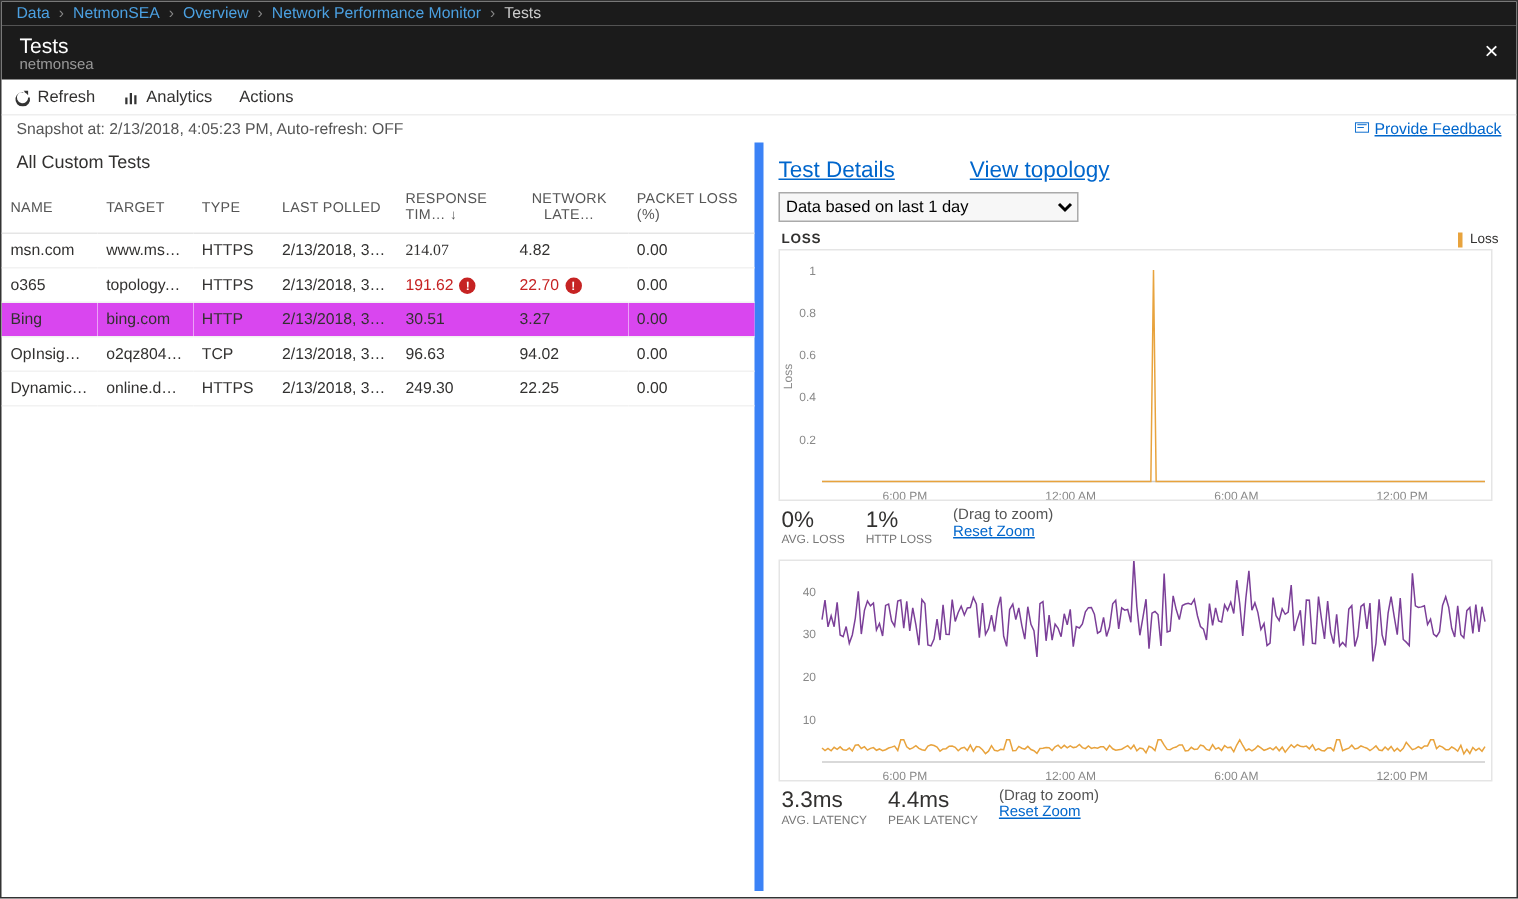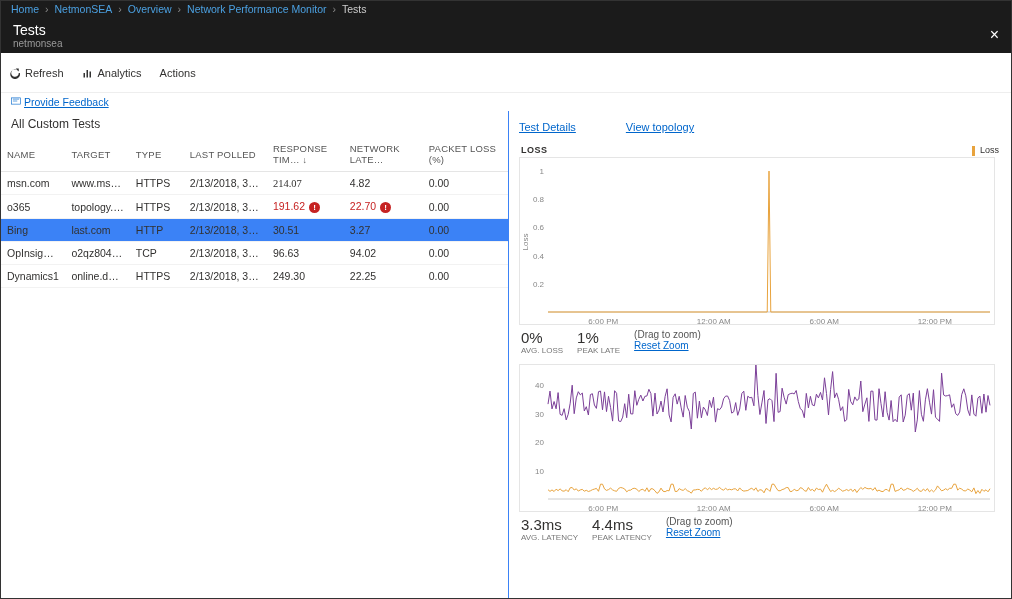--- a/index.html
+++ b/index.html
@@ -4,38 +4,38 @@
 <style>
   * { box-sizing: border-box; margin: 0; padding: 0; }
   body { font-family: "Segoe UI", Arial, sans-serif; font-size: 11px; color: #323130; background: #fff; width: 1012px; height: 599px; overflow: hidden; border: 1px solid #333; }
   .breadcrumb { background: #1b1b1b; color: #4ba0e1; padding: 2px 10px; height: 16px; font-size: 10.5px; display: flex; align-items: center; gap: 6px; }
   .breadcrumb .sep { color: #888; }
   .breadcrumb .cur { color: #ccc; }
   .titlebar { background: #1b1b1b; color: #fff; padding: 4px 12px 4px 12px; height: 36px; display: flex; justify-content: space-between; align-items: center; }
   .titlebar h1 { font-size: 14px; font-weight: 400; }
   .titlebar .sub { font-size: 10px; color: #999; }
   .close { color: #fff; font-size: 16px; cursor: pointer; }
-  .toolbar { display: flex; align-items: center; gap: 18px; padding: 4px 8px; height: 40px; border-bottom: 1px solid #eee; }
+  .toolbar { display: flex; align-items: center; gap: 18px; padding: 4px 8px; height: 24px; border-bottom: 1px solid #eee; }
   .toolbar .btn { display: flex; align-items: center; gap: 4px; font-size: 11px; cursor: pointer; }
   .toolbar .icon { width: 12px; height: 12px; display: inline-block; }
   .snapbar { display: flex; justify-content: space-between; align-items: center; padding: 2px 10px; height: 18px; font-size: 10.5px; color: #555; }
   .snapbar a { color: #0066cc; text-decoration: underline; display: flex; align-items: center; gap: 3px; }
   .content { display: flex; height: calc(100% - 98px); }
-  .left { width: 508px; border-right: 1px solid #3b82f6; }
+  .left { width: 508px; border-right: 6px solid #3b82f6; }
   .panelTitle { font-size: 12px; padding: 6px 10px; color: #323130; }
   table { width: 100%; border-collapse: collapse; font-size: 10.5px; }
   th { text-align: left; padding: 6px 6px; font-weight: 400; color: #555; border-bottom: 1px solid #e5e5e5; text-transform: uppercase; font-size: 9.5px; letter-spacing: .2px; }
   th .arrow { font-size: 9px; margin-left: 3px; }
   td { padding: 5px 6px; border-bottom: 1px solid #f2f2f2; white-space: nowrap; overflow: hidden; text-overflow: ellipsis; }
-  tr.sel td { background: #3b82f6; }
+  tr.sel td { background: #d946ef; }
   td.red { color: #c62323; font-weight: 400; }
   .badge { display: inline-block; width: 11px; height: 11px; background: #c62323; color: #fff; border-radius: 50%; font-size: 8px; line-height: 11px; text-align: center; margin-left: 4px; font-weight: bold;}
   .right { flex: 1; padding: 6px 10px 0 10px; display: flex; flex-direction: column; overflow: hidden; }
   .links { display: flex; gap: 50px; margin: 4px 0 6px 0; }
-  .links a { color: #0066cc; font-size: 11px; }
+  .links a { color: #0066cc; font-size: 15px; }
   select.range { width: 200px; height: 20px; font-size: 11px; border: 1px solid #aaa; background: #f7f7f7; }
   .chartHead { display: flex; justify-content: space-between; margin: 6px 2px 0 2px; font-size: 9px; font-weight: 600; letter-spacing: .5px; }
   .legend { font-weight: 400; letter-spacing: 0; }
   .legend .sw { display: inline-block; width: 3px; height: 10px; vertical-align: middle; margin: 0 2px 0 8px; }
   .chart { border: 1px solid #e5e5e5; margin: 1px 0 0 0; }
   .statrow { display: flex; align-items: flex-start; gap: 14px; margin: 4px 2px 8px 2px; font-size: 10px; }
   .statrow .big { font-size: 15px; }
   .statrow .lbl { font-size: 8px; color: #777; }
   .statrow .zoom { font-size: 10px; color: #555; }
   .statrow .zoom a { color: #0066cc; display: block; }
@@ -43,21 +43,21 @@
   svg .axis { stroke: #ccc; stroke-width: 1; }
   svg .line-loss { stroke: #e8a33d; stroke-width: 1; fill: none; }
   svg .line-lat { stroke: #e8a33d; stroke-width: 1; fill: none; }
   svg .line-resp { stroke: #7b3f98; stroke-width: 1; fill: none; }
   svg .ytext { text-anchor: end; }
 </style>
 </head>
 <body>
 
 <div class="breadcrumb" id="bc">
-    <span style="cursor: pointer;">Home</span>
+    <span style="cursor: pointer;">Data</span>
     <span class="sep">›</span>
     <span style="cursor: pointer;">NetmonSEA</span>
     <span class="sep">›</span>
     <span style="cursor: pointer;">Overview</span>
     <span class="sep">›</span>
     <span style="cursor: pointer;">Network Performance Monitor</span>
     <span class="sep">›</span>
     <span class="cur">Tests</span>
   </div>
 
@@ -87,20 +87,21 @@
         </svg>
     </span>
     <span>Analytics</span>
   </div>
   <div class="btn">
     <span>Actions</span>
   </div>
 </div>
 
 <div class="snapbar">
+  <span>Snapshot at: 2/13/2018, 4:05:23 PM, Auto-refresh: OFF</span>
   <a href="#">
     <span>
       <svg viewBox="0 0 16 16" width="10" height="10">
           <rect x="1" y="3" width="14" height="10" stroke="#0066cc" fill="none"></rect>
           <path d="M3 5h10M3 8h7" stroke="#0066cc"></path>
         </svg>
     </span>
     <span>Provide Feedback</span>
   </a>
 </div>
@@ -109,21 +110,21 @@
   <div class="left">
     <div class="panelTitle">All Custom Tests</div>
     <table>
       <thead>
           <tr id="thead">
             <th style="width: 62px;">NAME</th>
             <th style="width: 62px;">TARGET</th>
             <th style="width: 52px;">TYPE</th>
             <th style="width: 80px;">LAST POLLED</th>
             <th style="width: 74px;">RESPONSE TIM…<span class="arrow">↓</span></th>
-            <th style="width: 76px;">NETWORK LATE…</th>
+            <th style="width: 76px; text-align: center;">NETWORK LATE…</th>
             <th style="width: 82px;">PACKET LOSS (%)</th>
           </tr>
         </thead>
       <tbody id="tbody">
           <tr>
             <td style="max-width: 62px;">msn.com</td>
             <td style="max-width: 62px; text-align: right;">www.msn.c…</td>
             <td style="max-width: 52px;">HTTPS</td>
             <td style="max-width: 80px;">2/13/2018, 3:55:00 …</td>
             <td style="max-width: 74px; font-family: Liberation Serif, serif;">214.07</td>
@@ -134,21 +135,21 @@
             <td style="max-width: 62px;">o365</td>
             <td style="max-width: 62px;">topology.off…</td>
             <td style="max-width: 52px;">HTTPS</td>
             <td style="max-width: 80px;">2/13/2018, 3:50:00 …</td>
             <td class="red" style="max-width: 74px;">191.62<span class="badge">!</span></td>
             <td class="red" style="max-width: 76px;">22.70<span class="badge">!</span></td>
             <td style="max-width: 82px;">0.00</td>
           </tr>
           <tr class="sel">
             <td style="max-width: 62px;">Bing</td>
-            <td style="max-width: 62px;">last.com</td>
+            <td style="max-width: 62px;">bing.com</td>
             <td style="max-width: 52px;">HTTP</td>
             <td style="max-width: 80px;">2/13/2018, 3:55:00 …</td>
             <td style="max-width: 74px;">30.51</td>
             <td style="max-width: 76px;">3.27</td>
             <td style="max-width: 82px;">0.00</td>
           </tr>
           <tr>
             <td style="max-width: 62px; text-align: center;">OpInsights…</td>
             <td style="max-width: 62px;">o2qz804af…</td>
             <td style="max-width: 52px;">TCP</td>
@@ -168,20 +169,23 @@
           </tr>
         </tbody>
     </table>
   </div>
 
   <div class="right">
     <div class="links">
       <a href="#">Test Details</a>
       <a href="#">View topology</a>
     </div>
+    <select class="range">
+      <option>Data based on last 1 day</option>
+    </select>
 
     <div class="chartHead">
       <span>LOSS</span>
       <span class="legend">
         <span class="sw" style="background:#e8a33d"></span>
         <span>Loss</span>
       </span>
     </div>
     <svg id="lossChart" class="chart" width="476" height="168">
         <text x="24" y="128.8095238095238" class="ytext">0.2</text>
@@ -197,21 +201,21 @@
         <text x="8" y="84" transform="rotate(-90 8 84)" text-anchor="middle">Loss</text>
         <path d="M28 154 L247.232 154 L249 13.047619047619055 L250.768 154 L470 154" class="line-loss"></path>
       </svg>
     <div class="statrow">
       <div>
           <div class="big">0%</div>
           <div class="lbl">AVG. LOSS</div>
         </div>
       <div>
           <div class="big">1%</div>
-          <div class="lbl">PEAK LATE</div>
+          <div class="lbl">HTTP LOSS</div>
         </div>
       <div class="zoom"><span>(Drag to zoom)</span><a href="#">Reset Zoom</a></div>
     </div>
 
     <svg id="latChart" class="chart" width="476" height="148">
         <text x="24" y="108.55555555555556" class="ytext">10</text>
         <text x="24" y="80.11111111111111" class="ytext">20</text>
         <text x="24" y="51.66666666666667" class="ytext">30</text>
         <text x="24" y="23.22222222222223" class="ytext">40</text>
         <line x1="28" y1="134" x2="470" y2="134" class="axis"></line>

